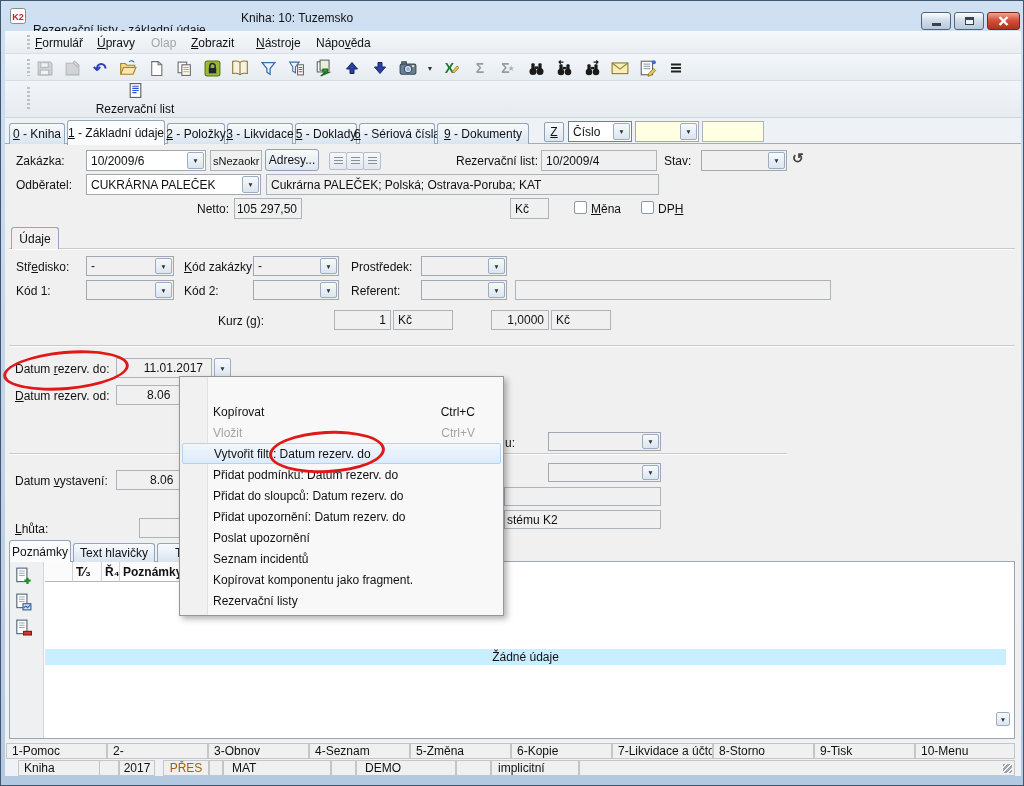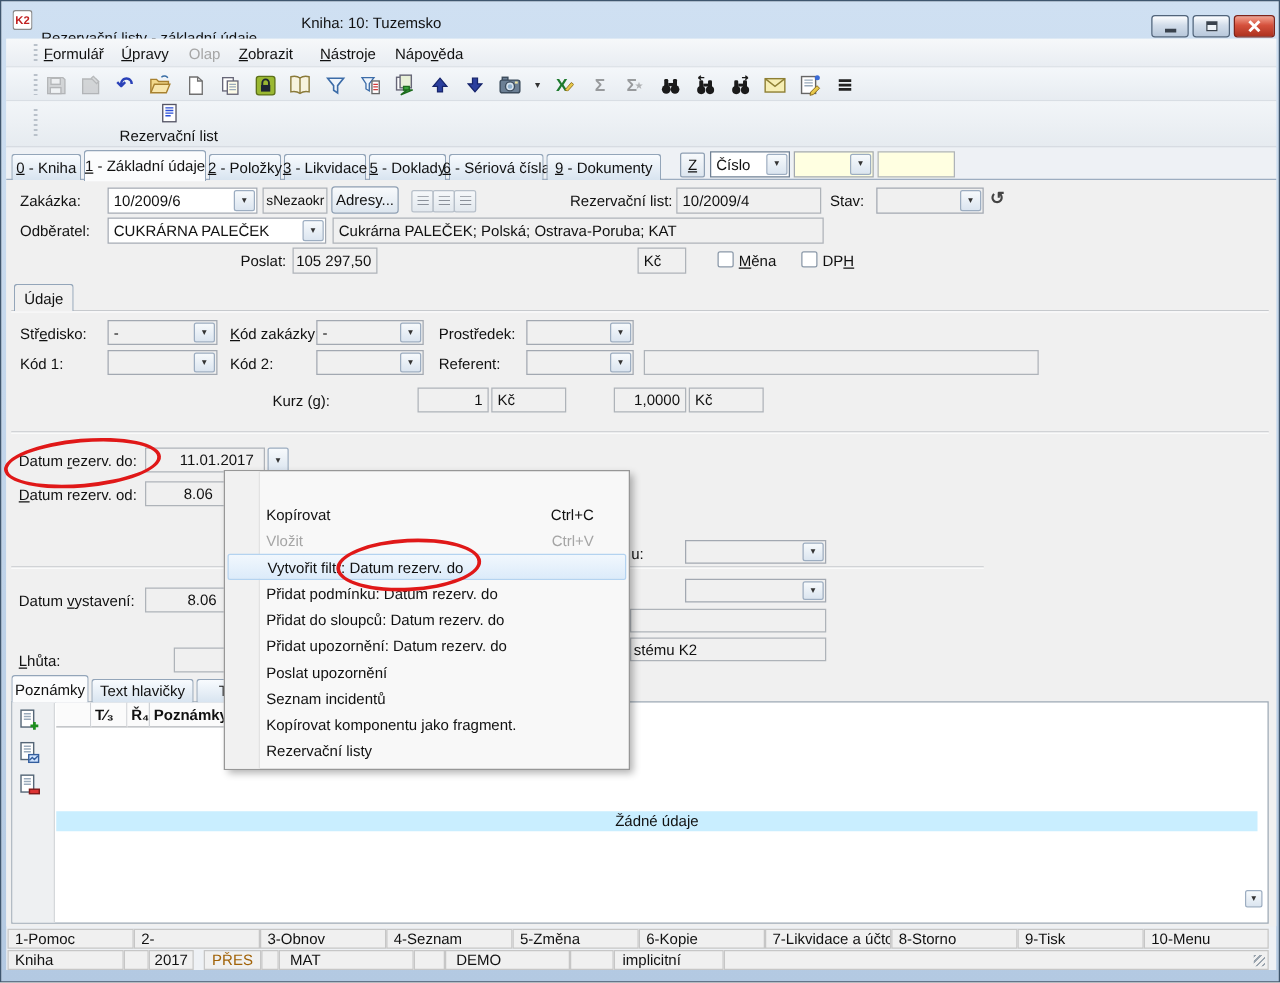--- a/index.html
+++ b/index.html
@@ -318,21 +318,21 @@
 
   <span class="lbl" style="left:15px;top:177px;">Odběratel:</span>
   <div class="combo" style="left:85px;top:173px;width:175px;height:21px;">
     <span class="val">CUKRÁRNA PALEČEK</span>
     <span class="drop"></span>
   </div>
   <div class="fld" style="left:265px;top:173px;width:393px;height:21px;">
       <span>Cukrárna PALEČEK; Polská; Ostrava-Poruba; KAT</span>
     </div>
 
-  <span class="lbl" style="left:170px;top:201px;width:58px;text-align:right;">Poslat:</span>
+  <span class="lbl" style="left:170px;top:201px;width:58px;text-align:right;">Netto:</span>
   <div class="fld r" style="left:233px;top:197px;width:68px;height:21px;">
       <span>105 297,50</span>
     </div>
   <div class="fld" style="left:509px;top:197px;width:39px;height:21px;">
       <span>Kč</span>
     </div>
   <div class="cb" style="left:573px;top:200px;"></div>
   <span class="lbl" style="left:590px;top:201px;"><u>M</u>ěna</span>
   <div class="cb" style="left:640px;top:200px;"></div>
   <span class="lbl" style="left:657px;top:201px;">DP<u>H</u></span>
@@ -501,21 +501,21 @@
   <div class="sc" style="left:712px;top:742px;width:101px;height:16px;">
       <span>8-Storno</span>
     </div>
   <div class="sc" style="left:813px;top:742px;width:101px;height:16px;">
       <span>9-Tisk</span>
     </div>
   <div class="sc" style="left:914px;top:742px;width:100px;height:16px;">
       <span>10-Menu</span>
     </div>
 
-  <div class="sc" style="left:5px;top:759px;width:93px;height:16px;">
+  <div class="sc" style="left:17px;top:759px;width:93px;height:16px;">
       <span>Kniha</span>
     </div>
   <div class="sc" style="left:98px;top:759px;width:20px;height:16px;"></div>
   <div class="sc center" style="left:118px;top:759px;width:36px;height:16px;">
       <span>2017</span>
     </div>
   <div class="sc center" style="left:162px;top:759px;width:46px;height:16px;color:#a16207;">
       <span>PŘES</span>
     </div>
   <div class="sc" style="left:208px;top:759px;width:14px;height:16px;"></div>

